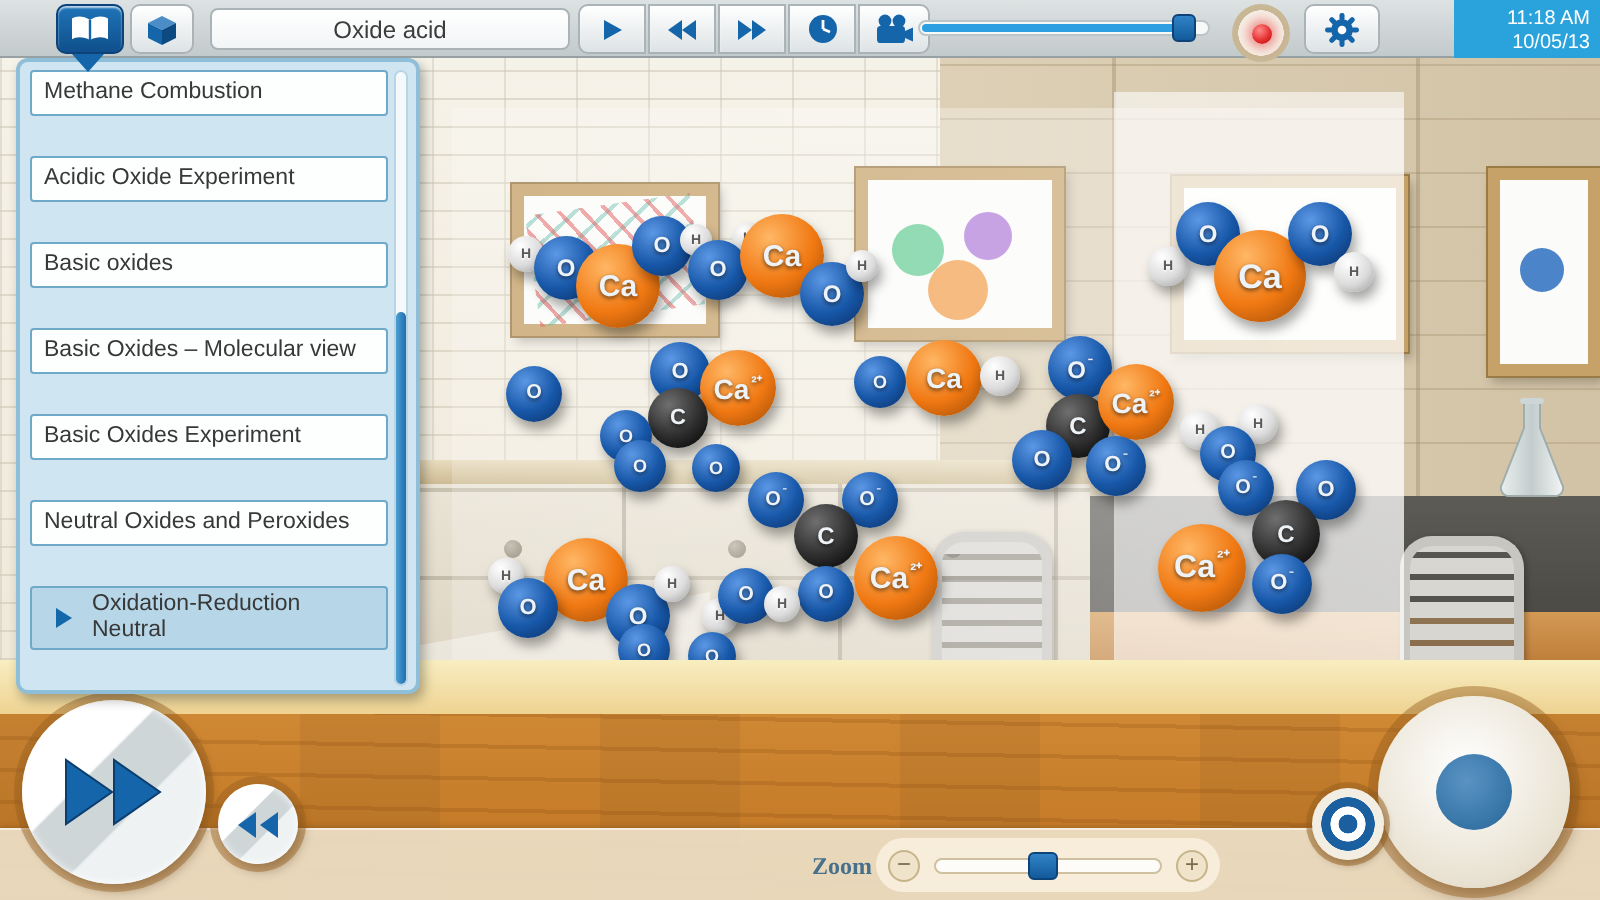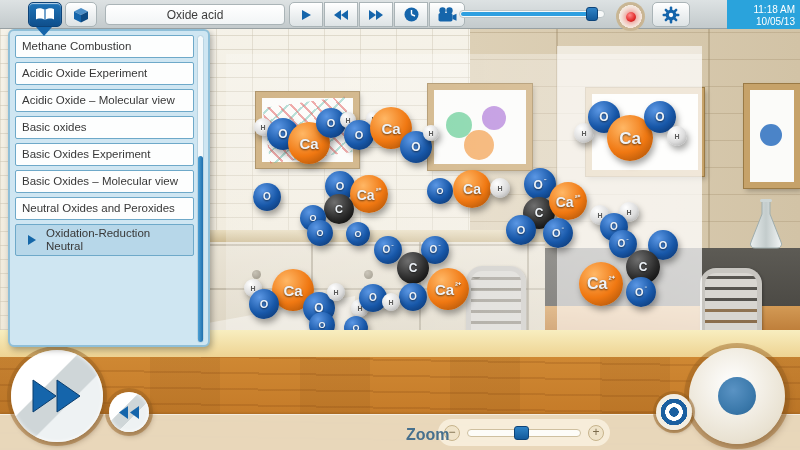--- a/index.html
+++ b/index.html
@@ -84,37 +84,37 @@
   .pslider-handle{position:absolute;top:-4px;width:12px;height:14px;border-radius:3px;background:linear-gradient(#2f83c6,#135a9b);border:1px solid #0d4378;}
   .recbtn{position:absolute;left:616px;top:2px;width:29px;height:29px;border-radius:50%;z-index:31;
     background:radial-gradient(circle,#f5f1e7 55%,#c9b896 56% 78%,#b3a07c 79%);display:flex;align-items:center;justify-content:center;}
   .recdot{width:10px;height:10px;border-radius:50%;background:radial-gradient(circle at 38% 32%,#ff8a8a,#e22a2a 60%,#a80f0f);box-shadow:0 0 6px 2px rgba(230,50,50,.55);}
   .clockbox{position:absolute;left:727px;top:0;width:73px;height:29px;z-index:31;padding:2px 5px 0 0;
     display:flex;flex-direction:column;align-items:flex-end;justify-content:center;color:#fff;font-size:10px;line-height:12px;}
 
   
   .sidebar{position:absolute;left:8px;top:29px;width:202px;height:318px;z-index:20;
     background:#cfe6f2;border:2px solid #8fbfd8;border-radius:6px;box-shadow:2px 3px 6px rgba(0,0,0,.3);
-    padding:4px 14px 4px 5px;display:flex;flex-direction:column;gap:4px;}
+    padding:4px 14px 4px 5px;display:flex;flex-direction:column;gap:20px;}
   .sitem{background:#fdfefe;border:1px solid #6ea9c9;border-radius:2px;min-height:23px;
     display:flex;align-items:center;padding:2px 6px;font-size:11.5px;color:#383838;cursor:pointer;line-height:13px;}
   .sitem.exp{background:#b7d7e9;}
   .sitem .tri{width:0;height:0;border-top:5px solid transparent;border-bottom:5px solid transparent;
     border-left:8px solid #1467a8;margin:0 10px 0 6px;flex:none;}
   .sdesc{font-size:11px;line-height:14.5px;color:#2f2f2f;padding:3px 2px 5px 3px;}
   .sscroll{position:absolute;right:4px;top:4px;width:7px;height:308px;background:#f4f9fb;border:1px solid #b9d4e2;border-radius:4px;}
   .sthumb{position:absolute;left:0;width:5px;border-radius:3px;background:linear-gradient(90deg,#4da0d4,#1f6fad);}
 
   
   .roundbtn{position:absolute;border-radius:50%;z-index:15;display:flex;align-items:center;justify-content:center;
     background:linear-gradient(135deg,#ffffff 0 38%,#cfd6d8 39% 60%,#eef2f3 61%);
     box-shadow:0 0 0 4px rgba(150,95,30,.45),inset 0 0 4px rgba(255,255,255,.9),2px 3px 6px rgba(60,30,0,.4);}
   .zoomctl{position:absolute;left:438px;top:419px;width:172px;height:27px;z-index:12;border-radius:14px;
     background:rgba(250,243,226,.8);display:flex;align-items:center;padding:0 6px;}
-  .zlabel{position:absolute;left:-32px;top:7px;font-size:16px;font-weight:bold;color:#47708d;}
+  .zlabel{position:absolute;left:-32px;top:7px;font-size:12px;font-weight:bold;color:#47708d;font-family:Liberation Serif, serif;}
   .zbtn{width:16px;height:16px;border-radius:50%;background:#efe3c9;border:1px solid #cbb econ;border:1px solid #c7b48c;
     color:#7a6a4a;font-size:12px;line-height:13px;text-align:center;flex:none;cursor:pointer;}
   .ztrack{position:relative;flex:1;height:8px;margin:0 7px;border-radius:4px;background:#fdfcf8;border:1px solid #cfc0a0;}
   .zhandle{position:absolute;top:-4px;width:15px;height:14px;border-radius:3px;background:linear-gradient(#2f83c6,#135a9b);border:1px solid #0d4378;}
   .orbitbtn{position:absolute;left:656px;top:394px;width:36px;height:36px;border-radius:50%;z-index:15;
     background:radial-gradient(circle,#1a5fa0 0 18%,#ffffff 19% 34%,#1a5fa0 35% 52%,#f2eee3 53%);
     box-shadow:0 0 0 3px rgba(150,95,30,.5),1px 2px 4px rgba(60,30,0,.4);}
   .joystick{position:absolute;left:689px;top:348px;width:96px;height:96px;border-radius:50%;z-index:14;
     background:radial-gradient(circle at 45% 38%,#ffffff,#e9e2d2 70%,#d6cab2);
     box-shadow:0 0 0 5px rgba(150,95,30,.45),2px 4px 8px rgba(60,30,0,.4);
@@ -433,30 +433,27 @@
     <div class="sscroll">
       <div class="sthumb" style="top:120px;height:186px"></div>
     </div>
   <div class="sitem">
         <span>Methane Combustion</span>
       </div>
       <div class="sitem">
         <span>Acidic Oxide Experiment</span>
       </div>
       <div class="sitem">
-        <span>Acidic Oxide – Molecular view</span>
+        <span>Basic oxides</span>
       </div>
       <div class="sitem">
-        <span>Basic oxides</span>
+        <span>Basic Oxides – Molecular view</span>
       </div>
       <div class="sitem">
         <span>Basic Oxides Experiment</span>
-      </div>
-      <div class="sitem">
-        <span>Basic Oxides – Molecular view</span>
       </div>
       <div class="sitem">
         <span>Neutral Oxides and Peroxides</span>
       </div>
       <div class="sitem exp">
         <span class="tri"></span>
         <span>Oxidation-Reduction Neutral</span>
       </div>
     </div>
 

